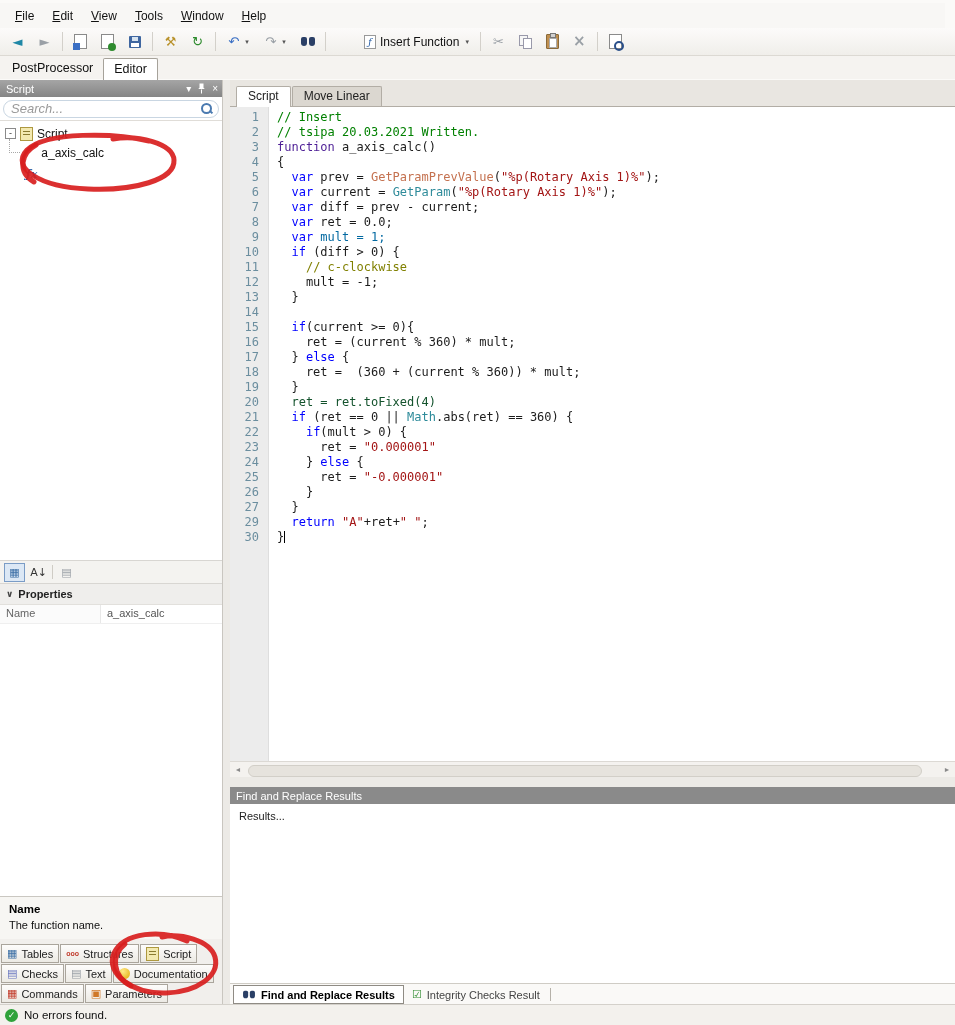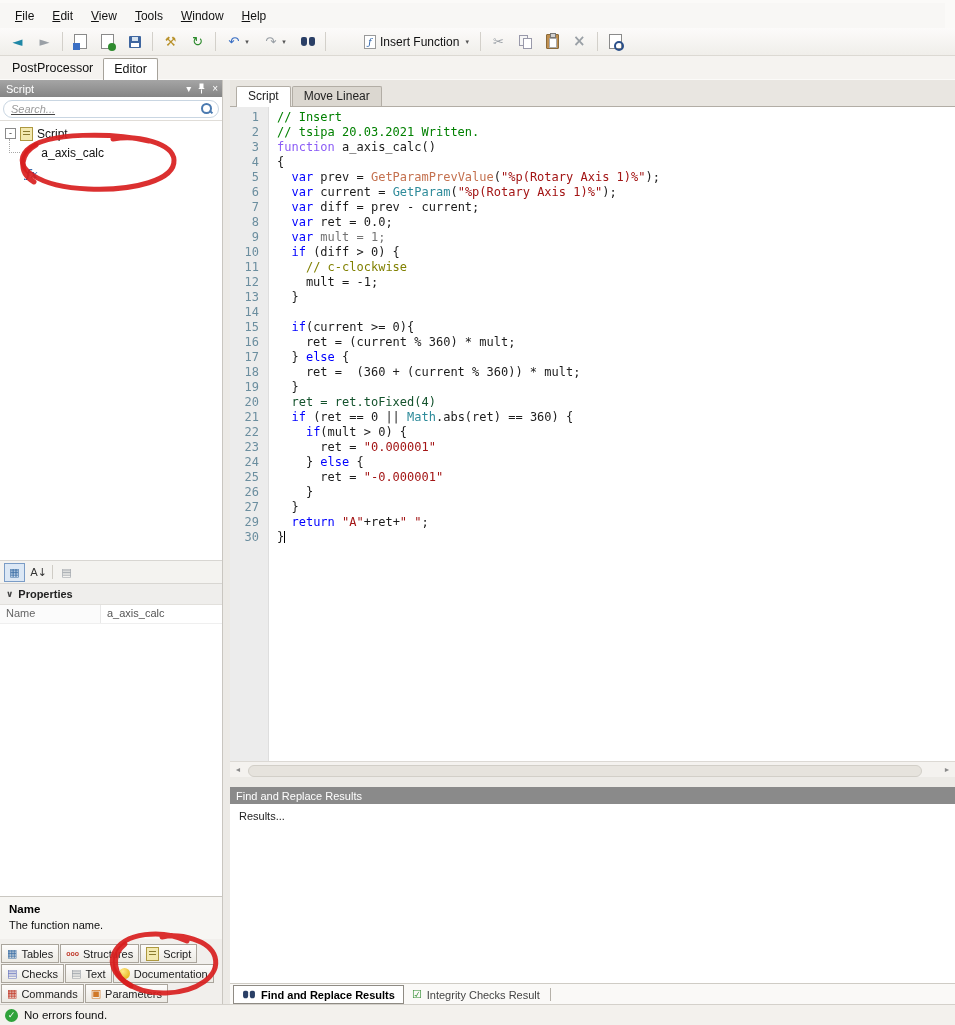--- a/index.html
+++ b/index.html
@@ -72,22 +72,22 @@
               background:#f1efec;border-right:1px solid #c9c6c0;}
   .sp-header{height:17px;flex:none;display:flex;align-items:center;justify-content:space-between;
              background:linear-gradient(#a5a5a5,#858585);color:#fff;font-size:11px;padding:0 4px;}
   .sp-title{padding-left:2px;}
   .sp-btns{display:flex;align-items:center;gap:6px;}
   .sp-btn{color:#fff;font-size:10px;line-height:1;display:inline-flex;align-items:center;}
   .sp-search{height:21px;flex:none;background:#fff;display:flex;align-items:center;padding:1px 3px;
              border-bottom:1px solid #e0ddd8;}
   .search-wrap{flex:1;display:flex;align-items:center;border:1px solid #c9d6e2;border-radius:9px;height:16px;
              padding:0 5px;background:#fff;}
-  .search-input{flex:1;border:none;outline:none;font-size:11px;font-style:italic;color:#444;background:transparent;
-             font-family:"Liberation Sans","DejaVu Sans",sans-serif;min-width:0;text-decoration:underline;}
+  .search-input{flex:1;border:none;outline:none;font-size:13px;font-style:italic;color:#444;background:transparent;
+             font-family:"Liberation Sans","DejaVu Sans",sans-serif;min-width:0;}
   .search-input::placeholder{color:#9a9a9a;font-style:italic;}
   .sp-tree{height:436px;flex:none;background:#fff;padding-top:3px;font-size:12px;overflow:hidden;}
   .tree-row{display:flex;align-items:center;gap:4px;height:19px;padding-left:5px;}
   .tree-row.child{padding-left:26px;position:relative;}
   .tree-row.child::before{content:"";position:absolute;left:9px;top:-4px;width:10px;height:13px;
       border-left:1px dotted #a8a8a8;border-bottom:1px dotted #a8a8a8;}
   .expander{width:9px;height:9px;border:1px solid #8a8a8a;background:#fff;display:inline-flex;align-items:center;
       justify-content:center;font-size:9px;line-height:1;color:#333;flex:none;}
   .tree-lbl{white-space:nowrap;}
   .sp-minibar{height:22px;flex:none;display:flex;align-items:center;gap:3px;padding:0 4px;background:#f4f3f0;
@@ -338,27 +338,27 @@
   <div class="right-panel">
     <div class="ed-tabs">
       <span class="etab active">Script</span>
       <span class="etab">Move Linear</span>
     </div>
     <div class="code-area">
       <div class="gutter-bg"></div>
       <div class="code-lines">
           <div class="code-line"><span class="line-num">1</span><span class="line-text"><span style="color: rgb(0, 128, 0);">// Insert</span></span></div>
           <div class="code-line"><span class="line-num">2</span><span class="line-text"><span style="color: rgb(0, 128, 0);">// tsipa 20.03.2021 Written.</span></span></div>
-          <div class="code-line"><span class="line-num">3</span><span class="line-text"><span style="color: #8b5cf6;">function</span><span style="color: rgb(28, 28, 28);"> a_axis_calc()</span></span></div>
+          <div class="code-line"><span class="line-num">3</span><span class="line-text"><span style="color: #4c1d95;">function</span><span style="color: rgb(28, 28, 28);"> a_axis_calc()</span></span></div>
           <div class="code-line"><span class="line-num">4</span><span class="line-text"><span style="color: rgb(28, 28, 28);">{</span></span></div>
           <div class="code-line"><span class="line-num">5</span><span class="line-text"><span style="color: rgb(28, 28, 28);">  </span><span style="color: rgb(0, 0, 255);">var</span><span style="color: rgb(28, 28, 28);"> prev = </span><span style="color: rgb(196, 113, 79);">GetParamPrevValue</span><span style="color: rgb(28, 28, 28);">(</span><span style="color: rgb(163, 21, 21);">"%p(Rotary Axis 1)%"</span><span style="color: rgb(28, 28, 28);">);</span></span></div>
           <div class="code-line"><span class="line-num">6</span><span class="line-text"><span style="color: rgb(28, 28, 28);">  </span><span style="color: rgb(0, 0, 255);">var</span><span style="color: rgb(28, 28, 28);"> current = </span><span style="color: rgb(46, 139, 154);">GetParam</span><span style="color: rgb(28, 28, 28);">(</span><span style="color: rgb(163, 21, 21);">"%p(Rotary Axis 1)%"</span><span style="color: rgb(28, 28, 28);">);</span></span></div>
           <div class="code-line"><span class="line-num">7</span><span class="line-text"><span style="color: rgb(28, 28, 28);">  </span><span style="color: rgb(0, 0, 255);">var</span><span style="color: rgb(28, 28, 28);"> diff = prev - current;</span></span></div>
           <div class="code-line"><span class="line-num">8</span><span class="line-text"><span style="color: rgb(28, 28, 28);">  </span><span style="color: rgb(0, 0, 255);">var</span><span style="color: rgb(28, 28, 28);"> ret = 0.0;</span></span></div>
-          <div class="code-line"><span class="line-num">9</span><span class="line-text"><span style="color: rgb(28, 28, 28);">  </span><span style="color: rgb(0, 0, 255);">var</span><span style="color: #737373; text-align: center;"> mult = 1;</span></span></div>
+          <div class="code-line"><span class="line-num">9</span><span class="line-text"><span style="color: rgb(28, 28, 28);">  </span><span style="color: rgb(0, 0, 255);">var</span><span style="color: #0369a1; text-align: center;"> mult = 1;</span></span></div>
           <div class="code-line"><span class="line-num">10</span><span class="line-text"><span style="color: rgb(28, 28, 28);">  </span><span style="color: rgb(0, 0, 255);">if</span><span style="color: rgb(28, 28, 28);"> (diff &gt; 0) {</span></span></div>
           <div class="code-line"><span class="line-num">11</span><span class="line-text"><span style="color: rgb(28, 28, 28);">    </span><span style="color: rgb(128, 128, 0);">// c-clockwise</span></span></div>
           <div class="code-line"><span class="line-num">12</span><span class="line-text"><span style="color: rgb(28, 28, 28);">    mult = -1;</span></span></div>
           <div class="code-line"><span class="line-num">13</span><span class="line-text"><span style="color: rgb(28, 28, 28);">  }</span></span></div>
           <div class="code-line"><span class="line-num">14</span><span class="line-text"></span></div>
           <div class="code-line"><span class="line-num">15</span><span class="line-text"><span style="color: rgb(28, 28, 28);">  </span><span style="color: rgb(0, 0, 255);">if</span><span style="color: rgb(28, 28, 28);">(current &gt;= 0){</span></span></div>
           <div class="code-line"><span class="line-num">16</span><span class="line-text"><span style="color: rgb(28, 28, 28);">    ret = (current % 360) * mult;</span></span></div>
           <div class="code-line"><span class="line-num">17</span><span class="line-text"><span style="color: rgb(28, 28, 28);">  } </span><span style="color: rgb(0, 0, 255);">else</span><span style="color: rgb(28, 28, 28);"> {</span></span></div>
           <div class="code-line"><span class="line-num">18</span><span class="line-text"><span style="color: rgb(28, 28, 28);">    ret =  (360 + (current % 360)) * mult;</span></span></div>
           <div class="code-line"><span class="line-num">19</span><span class="line-text"><span style="color: rgb(28, 28, 28);">  }</span></span></div>

